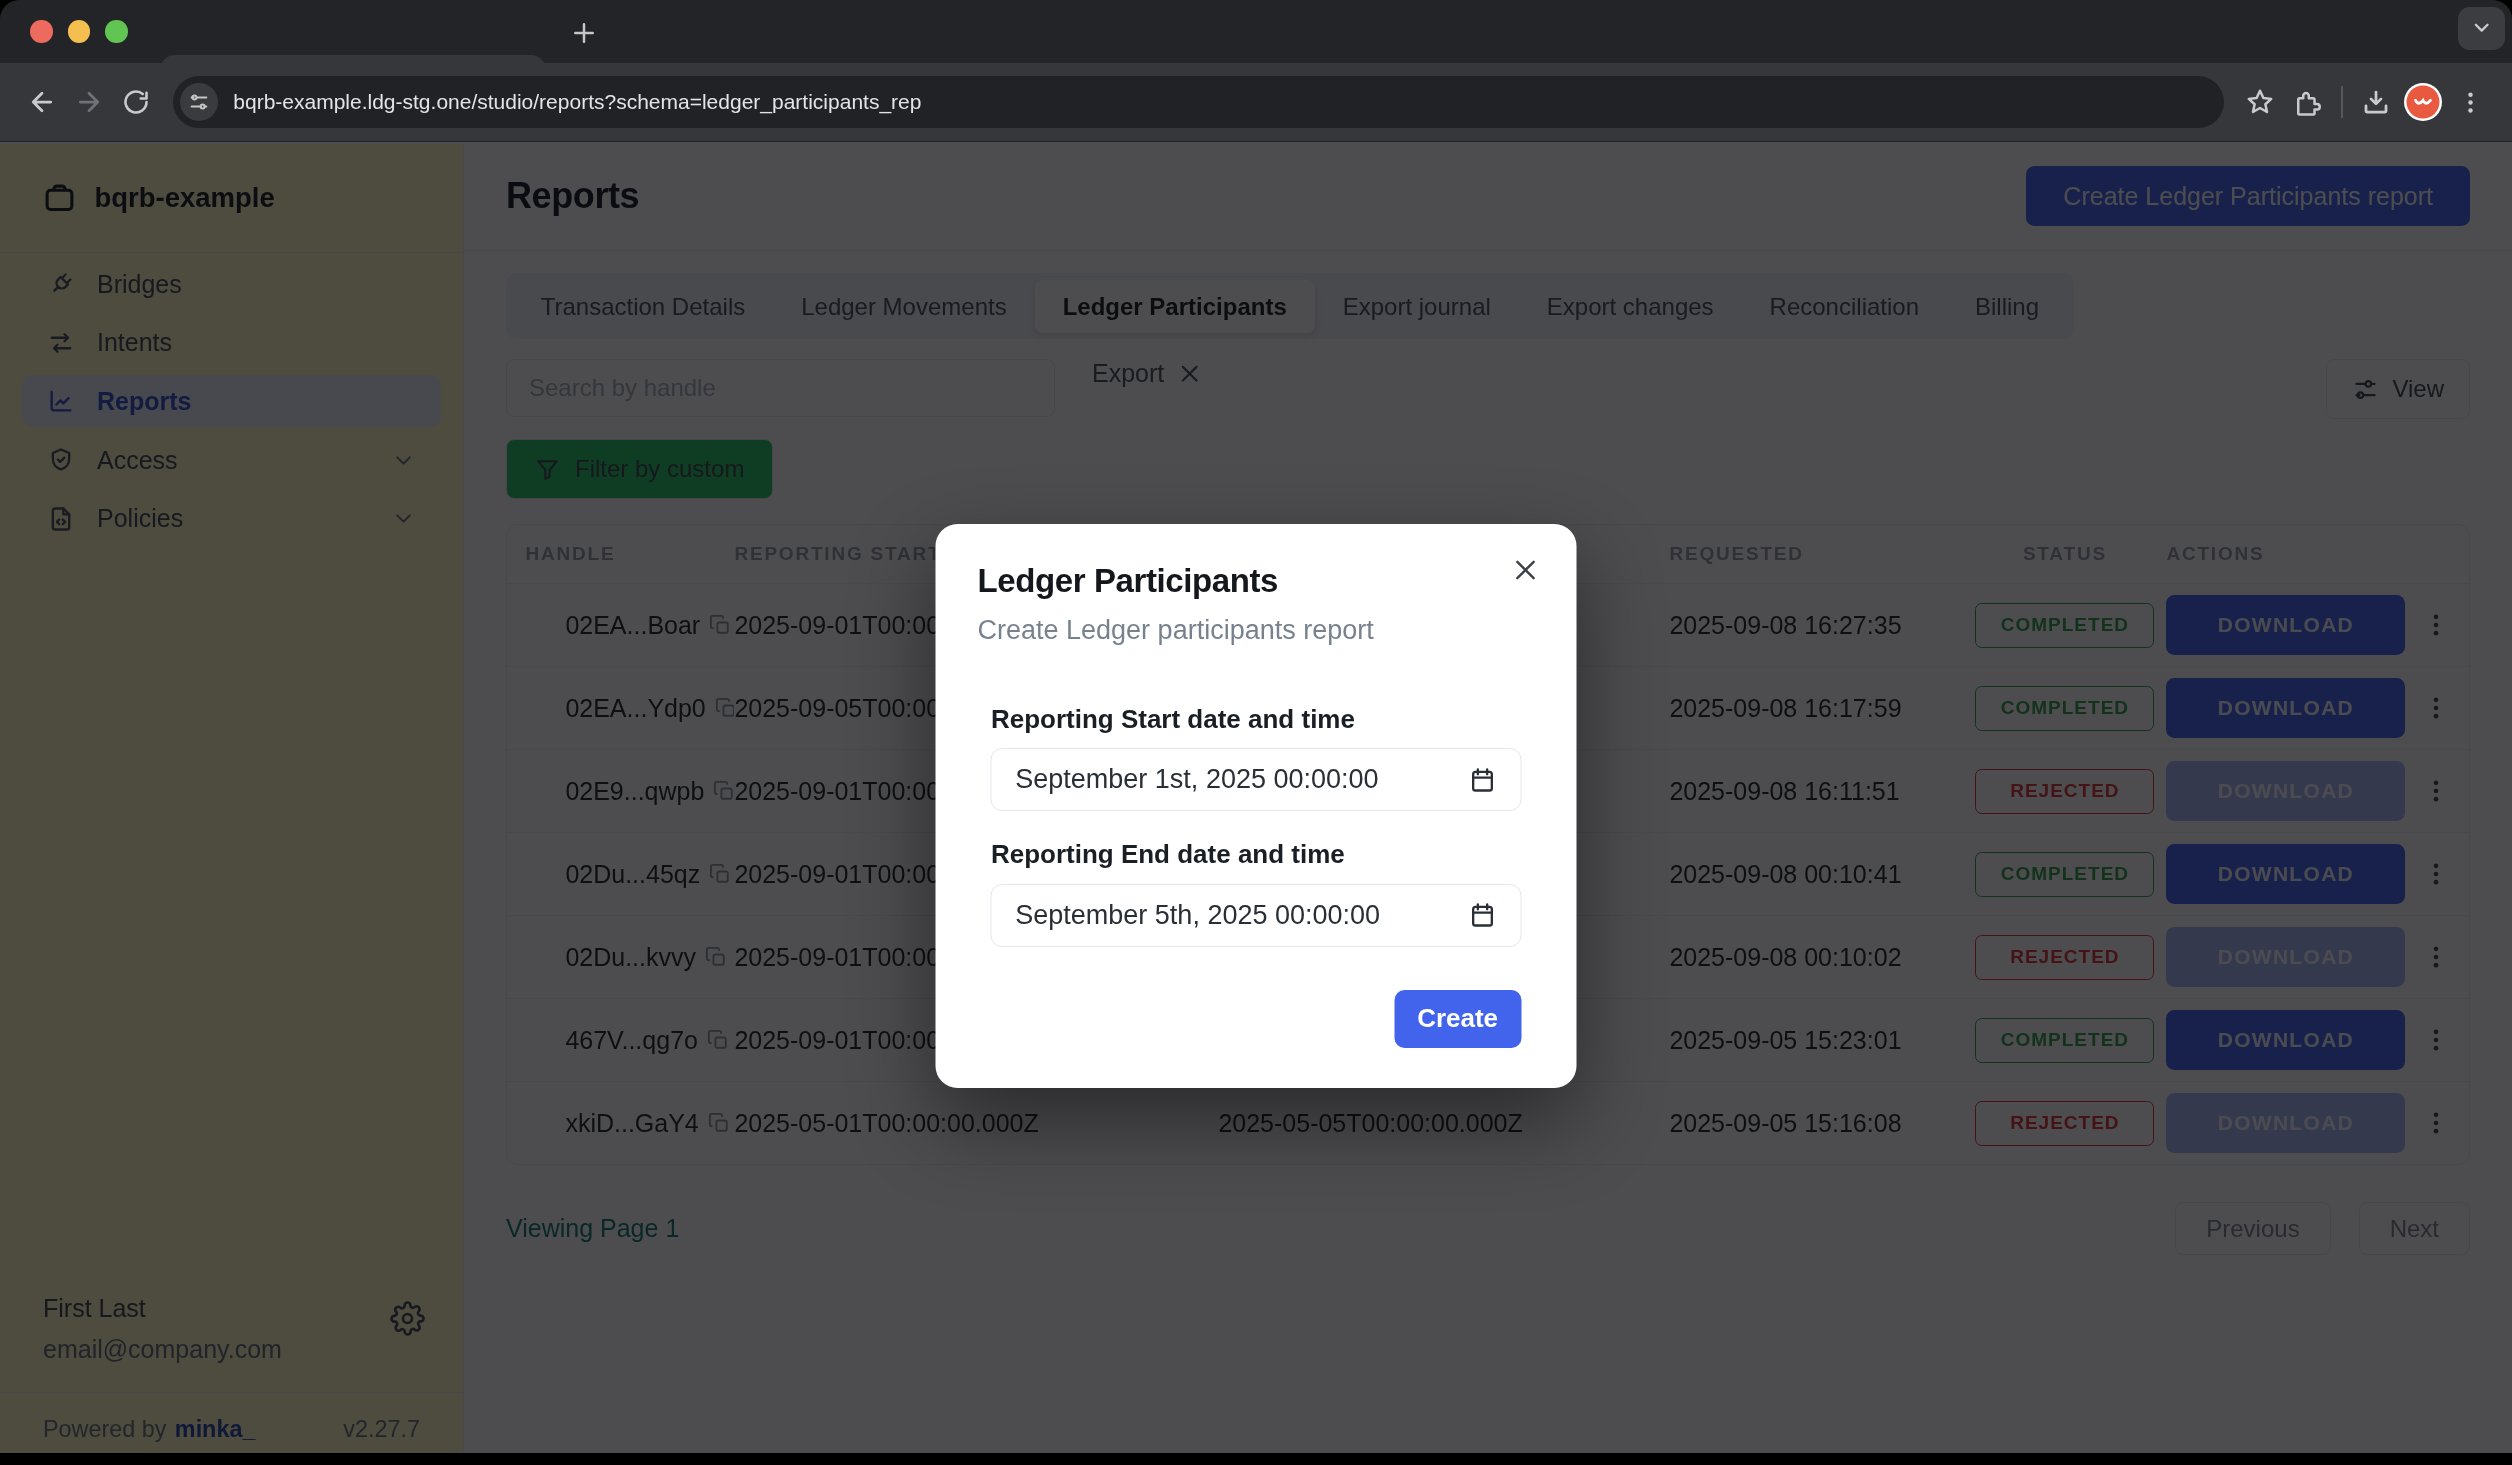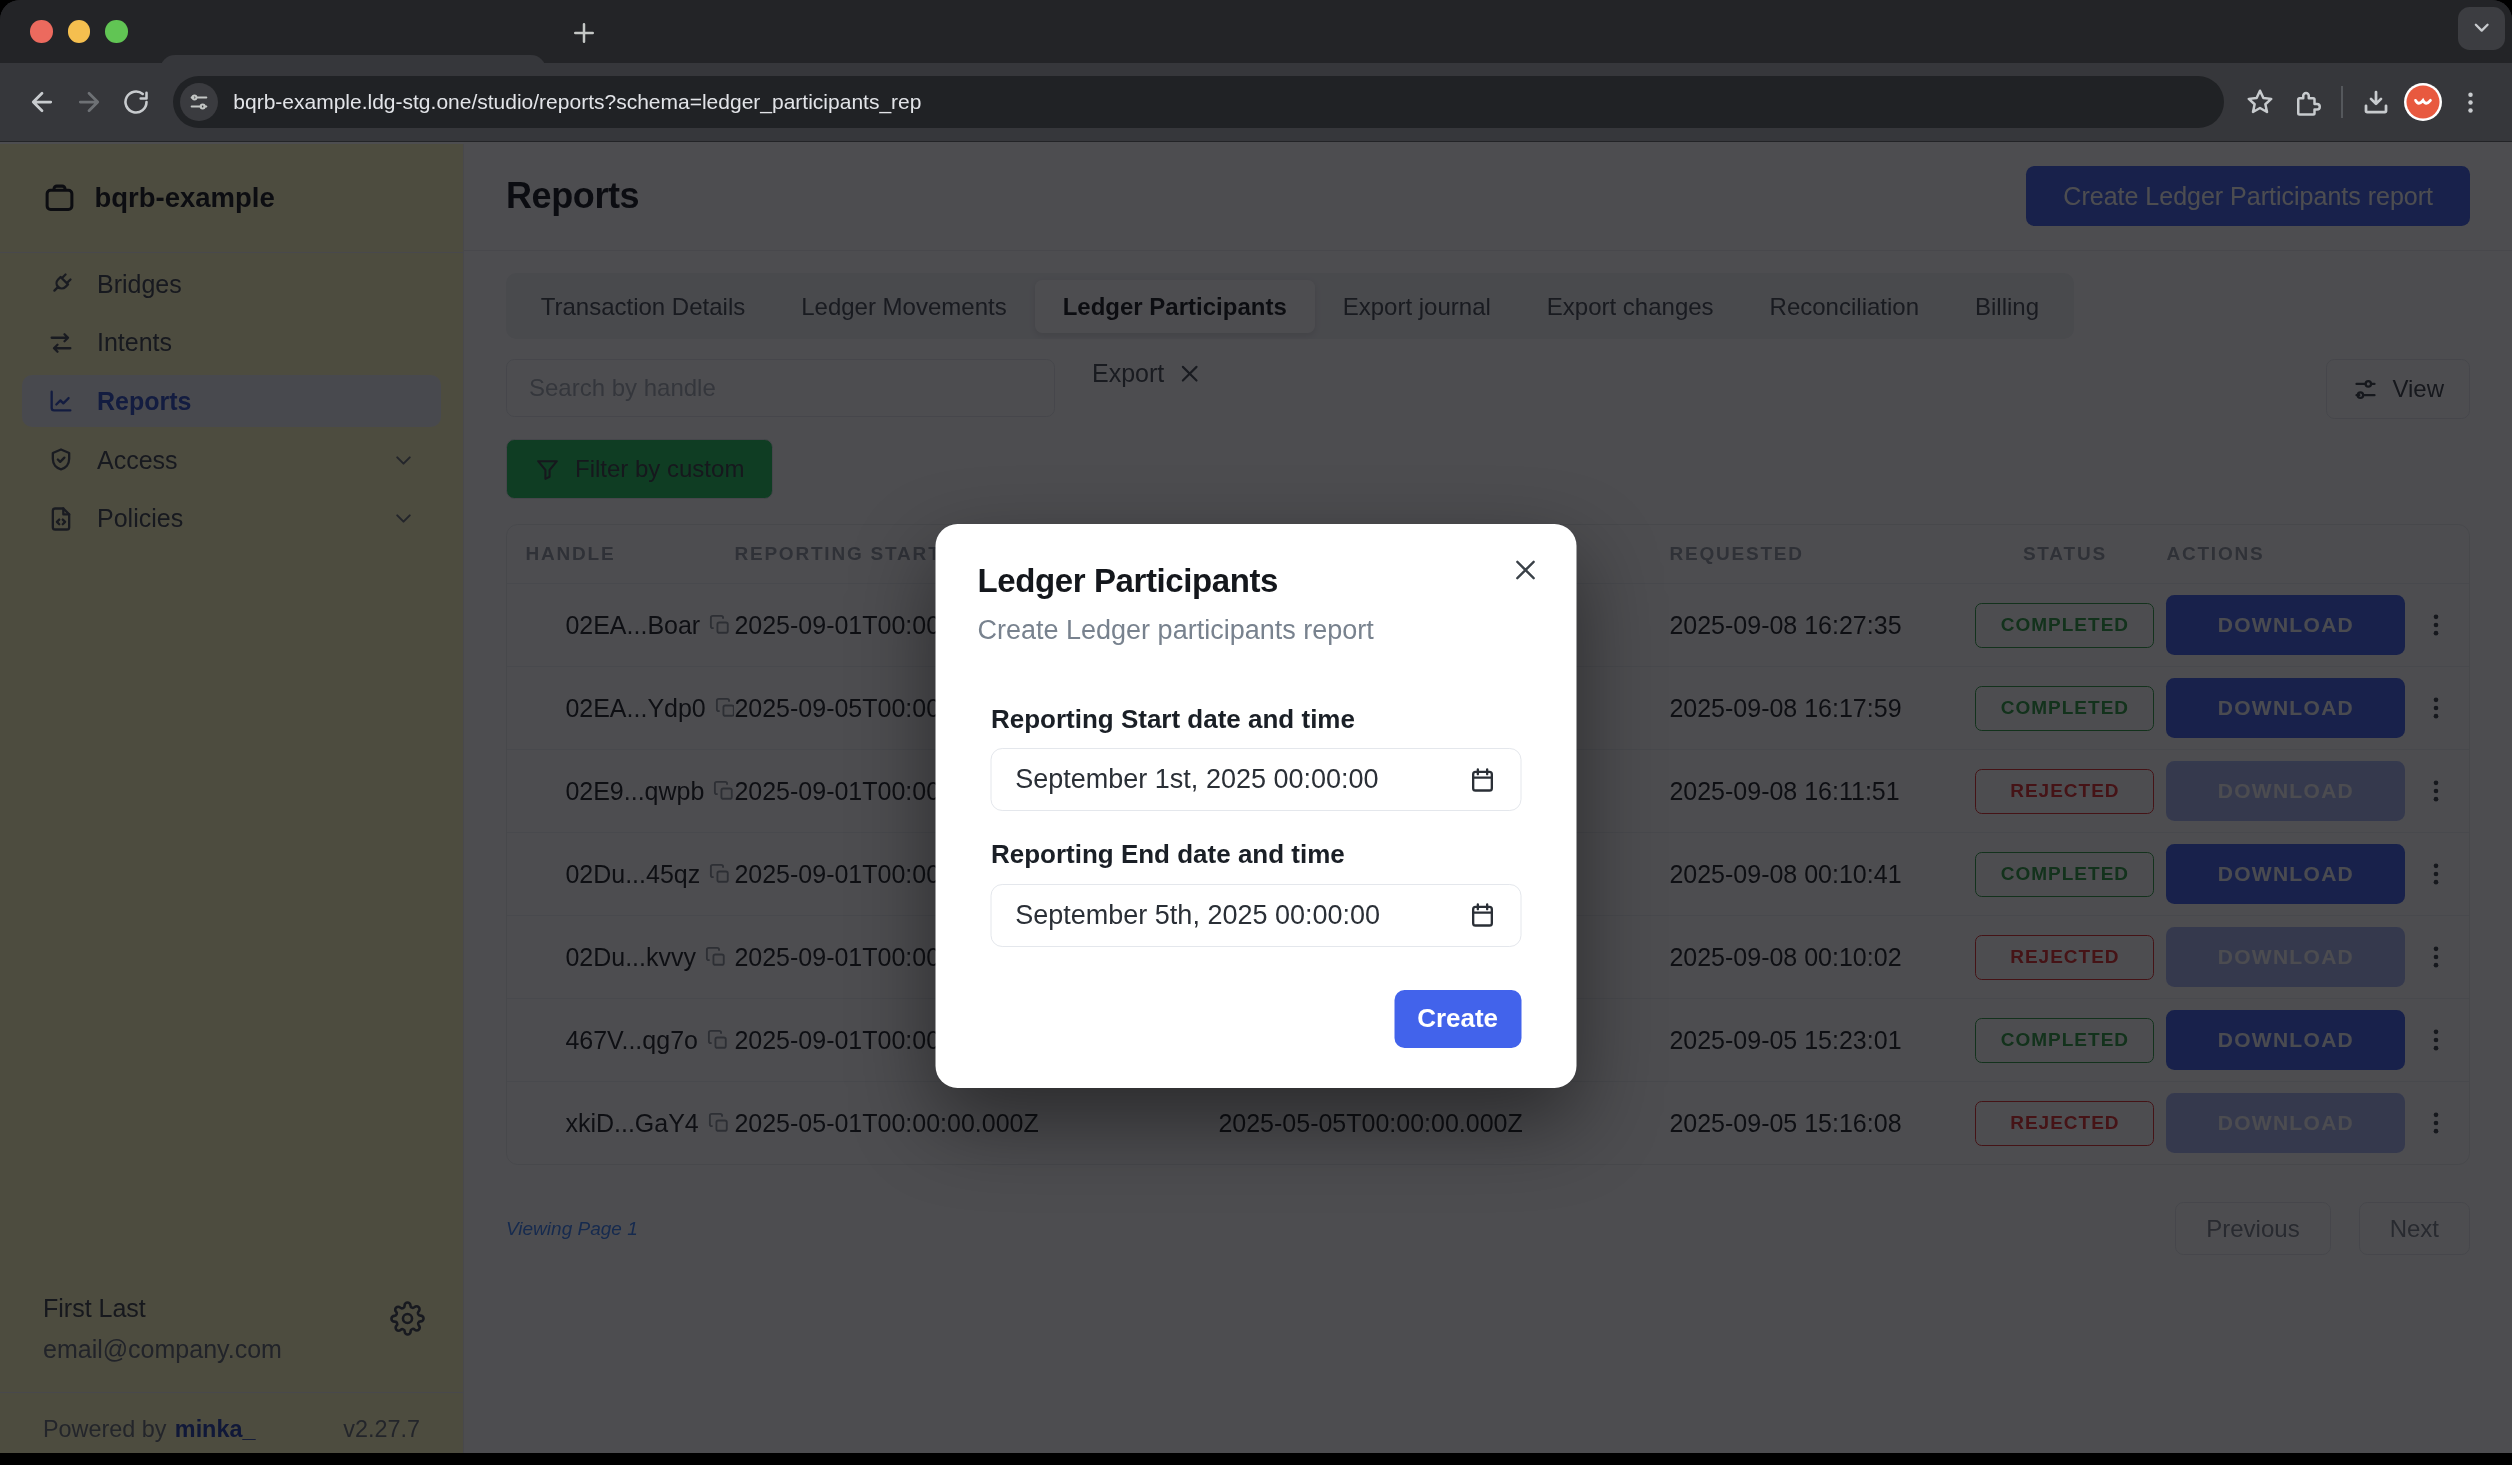--- a/index.html
+++ b/index.html
@@ -97,21 +97,21 @@
   .badge{width:179px;height:45px;line-height:42px;border:1.7px solid;border-radius:6.7px;text-align:center;
     font-size:19px;font-weight:600;letter-spacing:1px;box-sizing:border-box;}
   .badge.ok{color:#2f9e44;border-color:#2f9e44;}
   .badge.bad{color:#e03131;border-color:#e03131;}
   .actions{display:flex;align-items:center;gap:16.7px;}
   .dl{width:239px;height:60px;border:none;border-radius:8.3px;background:#4263eb;color:rgba(255,255,255,.95);
     font-size:21px;font-weight:600;letter-spacing:1.3px;font-family:inherit;}
   .dl.disabled{opacity:.45;}
   .kebab{width:28px;height:28px;color:#3a4148;}
   .bottomrow{margin:37px 42px 0;display:flex;align-items:center;justify-content:space-between;}
-  .viewing{font-size:19px;color:#3b82f6;font-style:italic;}
+  .viewing{font-size:25px;color:#0f766e;}
   .pager{display:flex;gap:28px;}
   .pgbtn{height:53px;border:1.7px solid #e4e7ec;border-radius:8.3px;background:#fff;color:#7c838b;
     font-size:24px;padding:0 30px;font-family:inherit;}
 
   
   .overlay{position:absolute;inset:0;background:rgba(8,9,12,.72);z-index:50;}
   .modal{position:absolute;top:382px;left:50%;transform:translateX(-50%);width:641px;height:564px;
     background:#fff;border-radius:22px;z-index:60;box-sizing:border-box;padding:38px 42px;
     box-shadow:0 33px 83px rgba(0,0,0,.45);}
   .mclose{position:absolute;top:32px;right:37px;width:28px;height:28px;color:#3a4148;}

